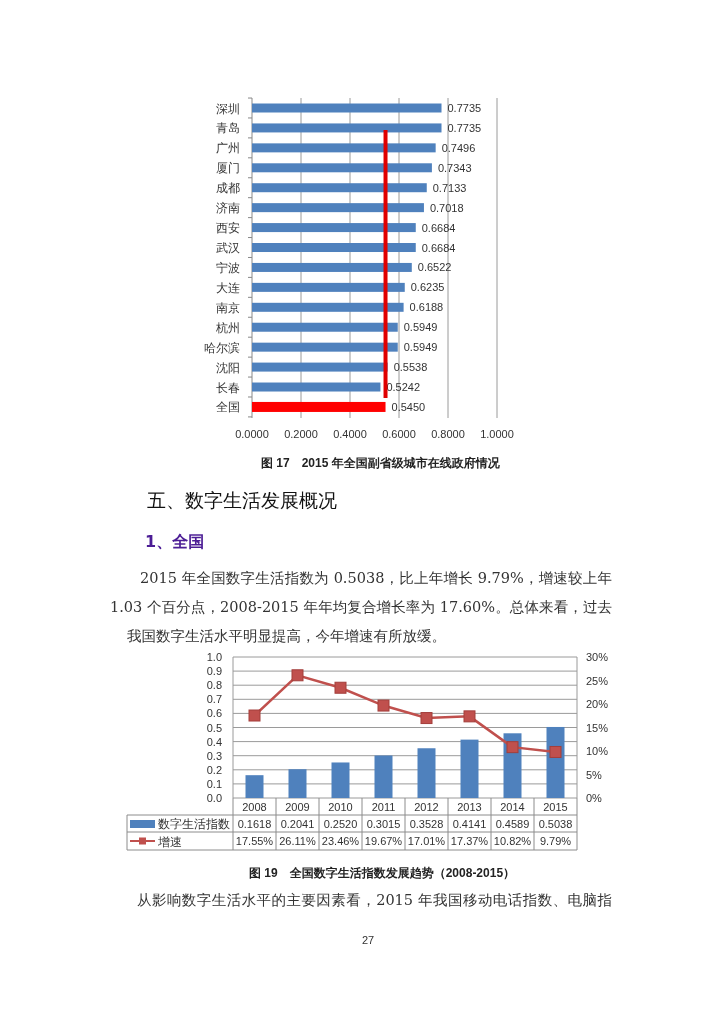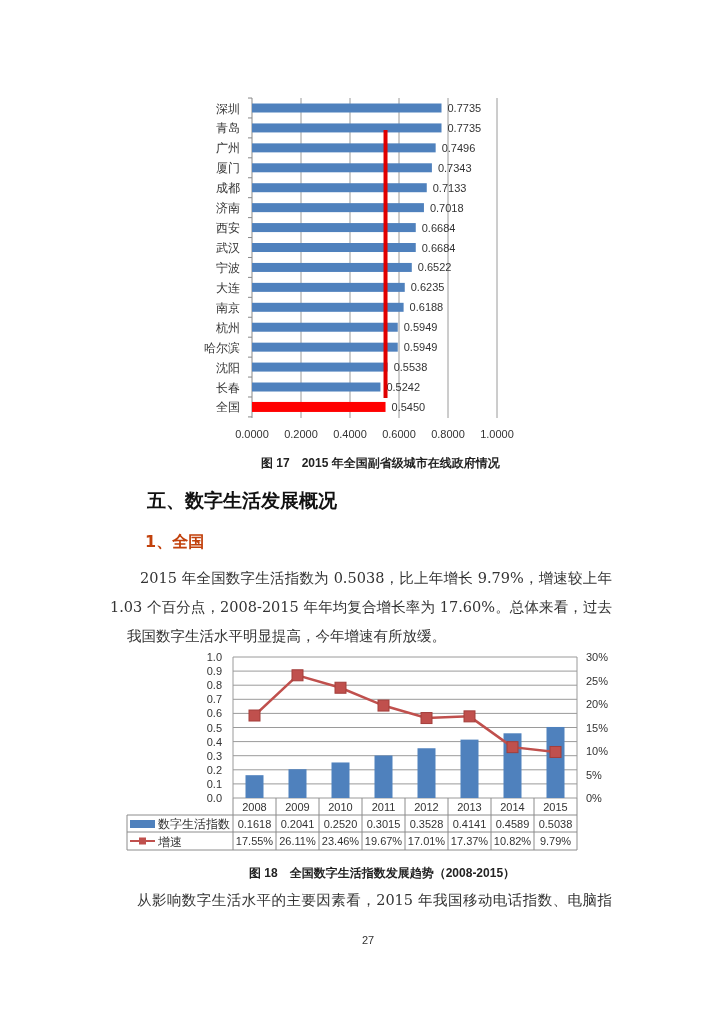--- a/index.html
+++ b/index.html
@@ -1,21 +1,21 @@
 <!DOCTYPE html>
 <html><head>
 <meta charset="utf-8">
 <style>
   html, body { margin: 0; padding: 0; background: #ffffff; }
   body { width: 724px; height: 1024px; position: relative; overflow: hidden; color: #222; }
   .abs { position: absolute; }
   .sans { font-family: "Liberation Sans", "DejaVu Sans", sans-serif; margin-left: 7px; }
   .caption { font-family: "Liberation Sans", "DejaVu Sans", sans-serif; font-weight: bold; font-size: 12px; color: #222; white-space: nowrap; padding-left: 24px; }
-  .heading { font-family: "DejaVu Sans", "Liberation Sans", sans-serif; font-weight: bold; font-size: 19px; color: #111; white-space: nowrap; }
-  .subheading { font-family: "DejaVu Sans", "Liberation Sans", sans-serif; font-weight: bold; font-size: 16px; color: #c2410c; white-space: nowrap; }
+  .heading { font-family: "DejaVu Sans", "Liberation Sans", sans-serif; font-weight: normal; font-size: 19px; color: #111; white-space: nowrap; }
+  .subheading { font-family: "DejaVu Sans", "Liberation Sans", sans-serif; font-weight: bold; font-size: 16px; color: #4c1d95; white-space: nowrap; }
   .pline { font-family: "DejaVu Serif", "Liberation Serif", serif; font-size: 14.5px; line-height: 18px; color: #333; white-space: nowrap; }
   .justify { text-align: justify; text-align-last: justify; white-space: normal; height: 18px; overflow: hidden; }
   svg text { font-family: "Liberation Sans", "DejaVu Sans", sans-serif; fill: #333; }
   .chart-svg { position: absolute; left: 0; top: 0; }
 </style>
 </head>
 <body>
 
 <div>
   <svg id="chart17" class="chart-svg" width="724" height="450" viewBox="0 0 724 450">
@@ -197,20 +197,20 @@
       <text x="512.5" y="845" font-size="11" text-anchor="middle">10.82%</text>
       <text x="555.5" y="810.5" font-size="11" text-anchor="middle">2015</text>
       <text x="555.5" y="827.5" font-size="11" text-anchor="middle">0.5038</text>
       <text x="555.5" y="845" font-size="11" text-anchor="middle">9.79%</text>
       <rect x="130" y="820" width="25" height="8" fill="#4F81BD"></rect>
       <text x="158" y="828" font-size="12">数字生活指数</text>
       <line x1="130" y1="841" x2="155" y2="841" stroke="#C0504D" stroke-width="2"></line>
       <rect x="139" y="837.5" width="7" height="7" fill="#C0504D"></rect>
       <text x="158" y="845.5" font-size="12">增速</text>
     </svg>
-  <div class="abs caption" style="left:225px; top:865px;">图 18　全国数字生活指数发展趋势（2008-2015）</div>
+  <div class="abs caption" style="left:225px; top:865px;">图 19　全国数字生活指数发展趋势（2008-2015）</div>
 </div>
 
 <div>
   <div class="abs pline justify" style="left:137px; top:891px; width:475px;">从影响数字生活水平的主要因素看，2015 年我国移动电话指数、电脑指数、</div>
 </div>
 
 <div class="abs sans" style="left:355px; top:934px; font-size:11px; color:#333;">27</div>
 
 </body></html>

